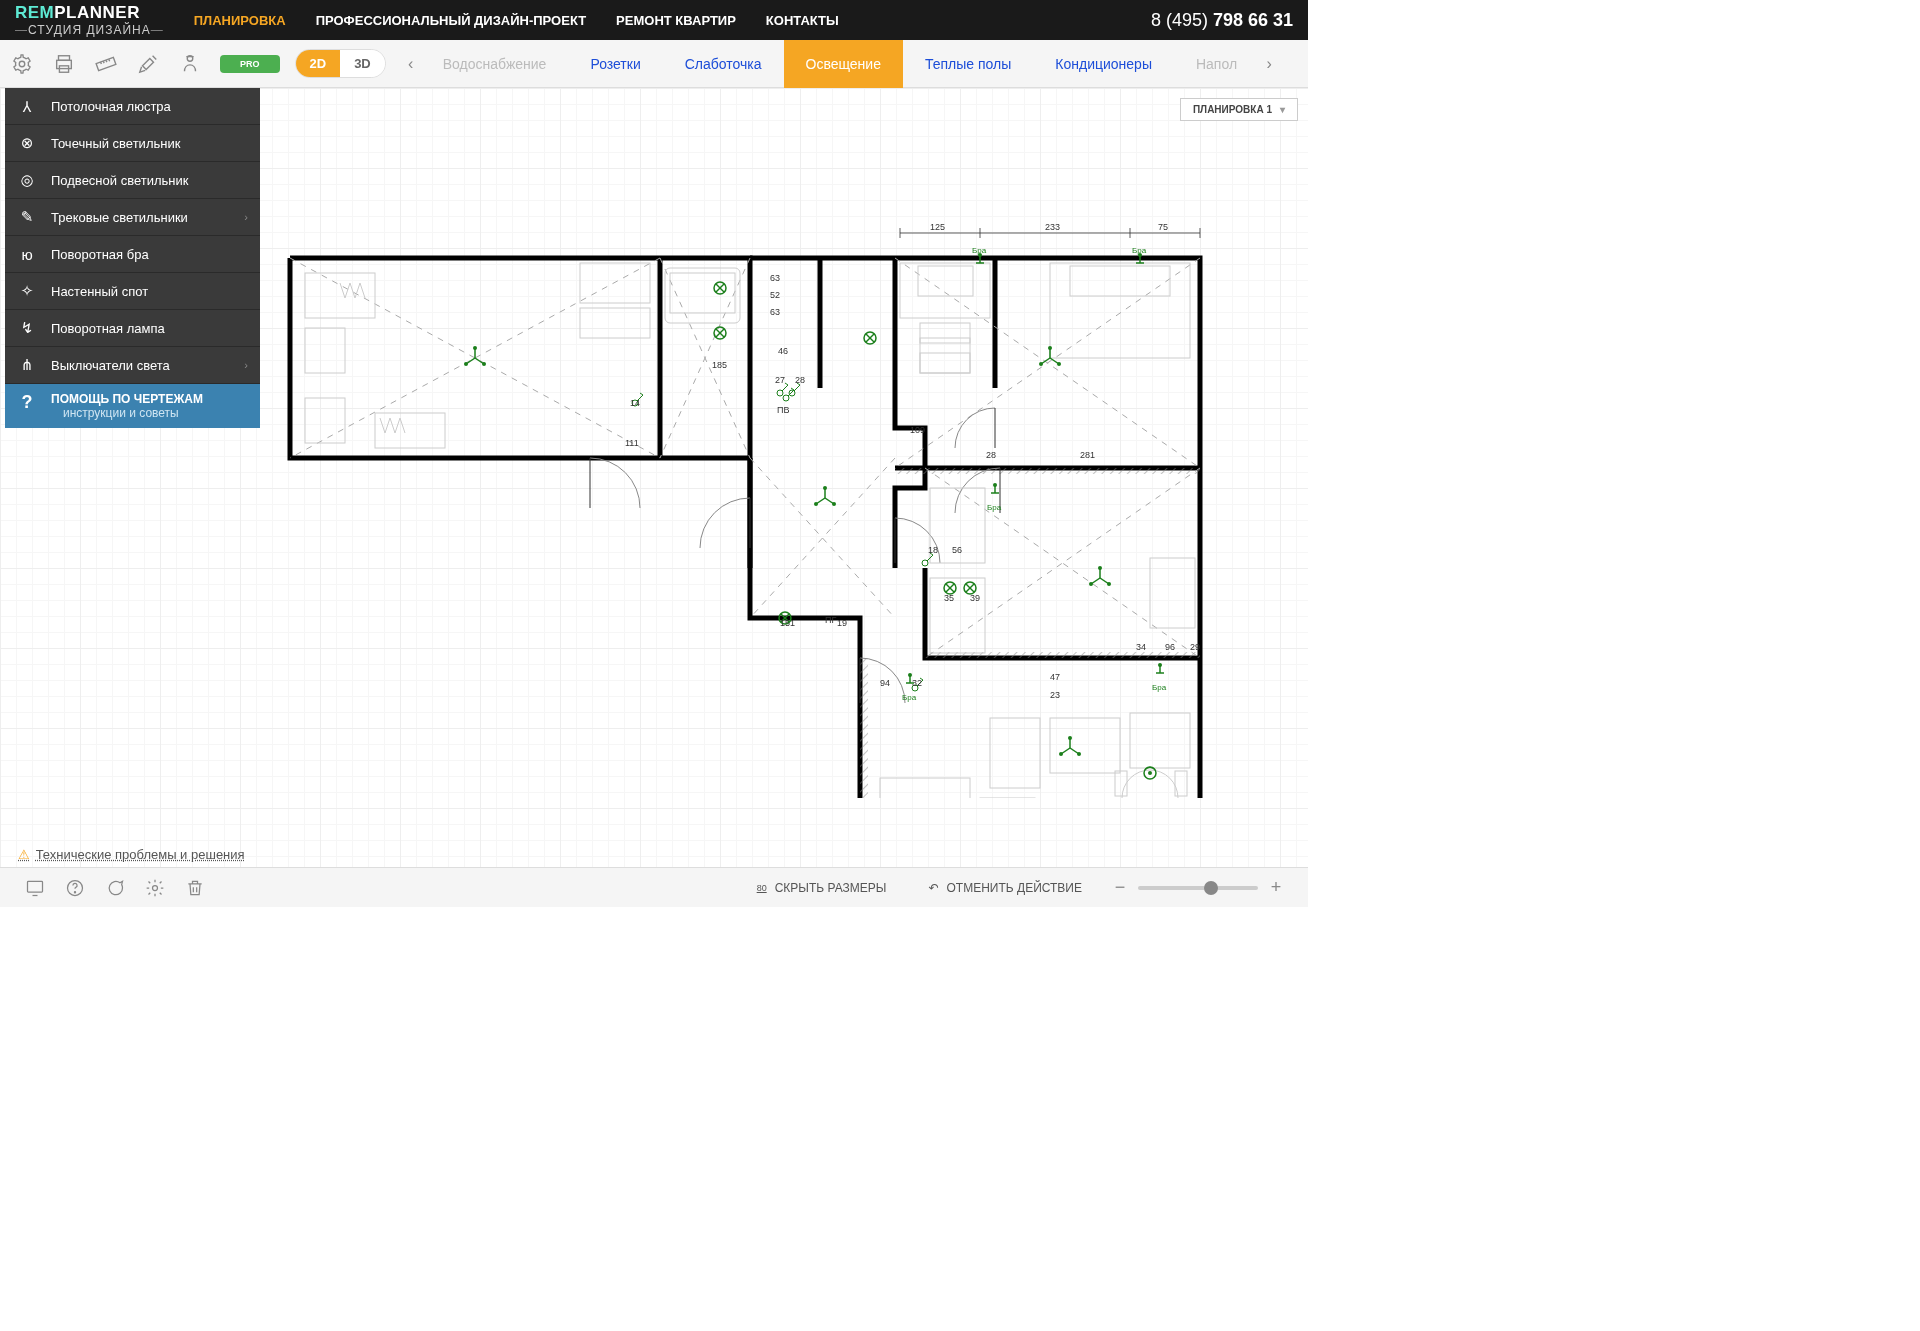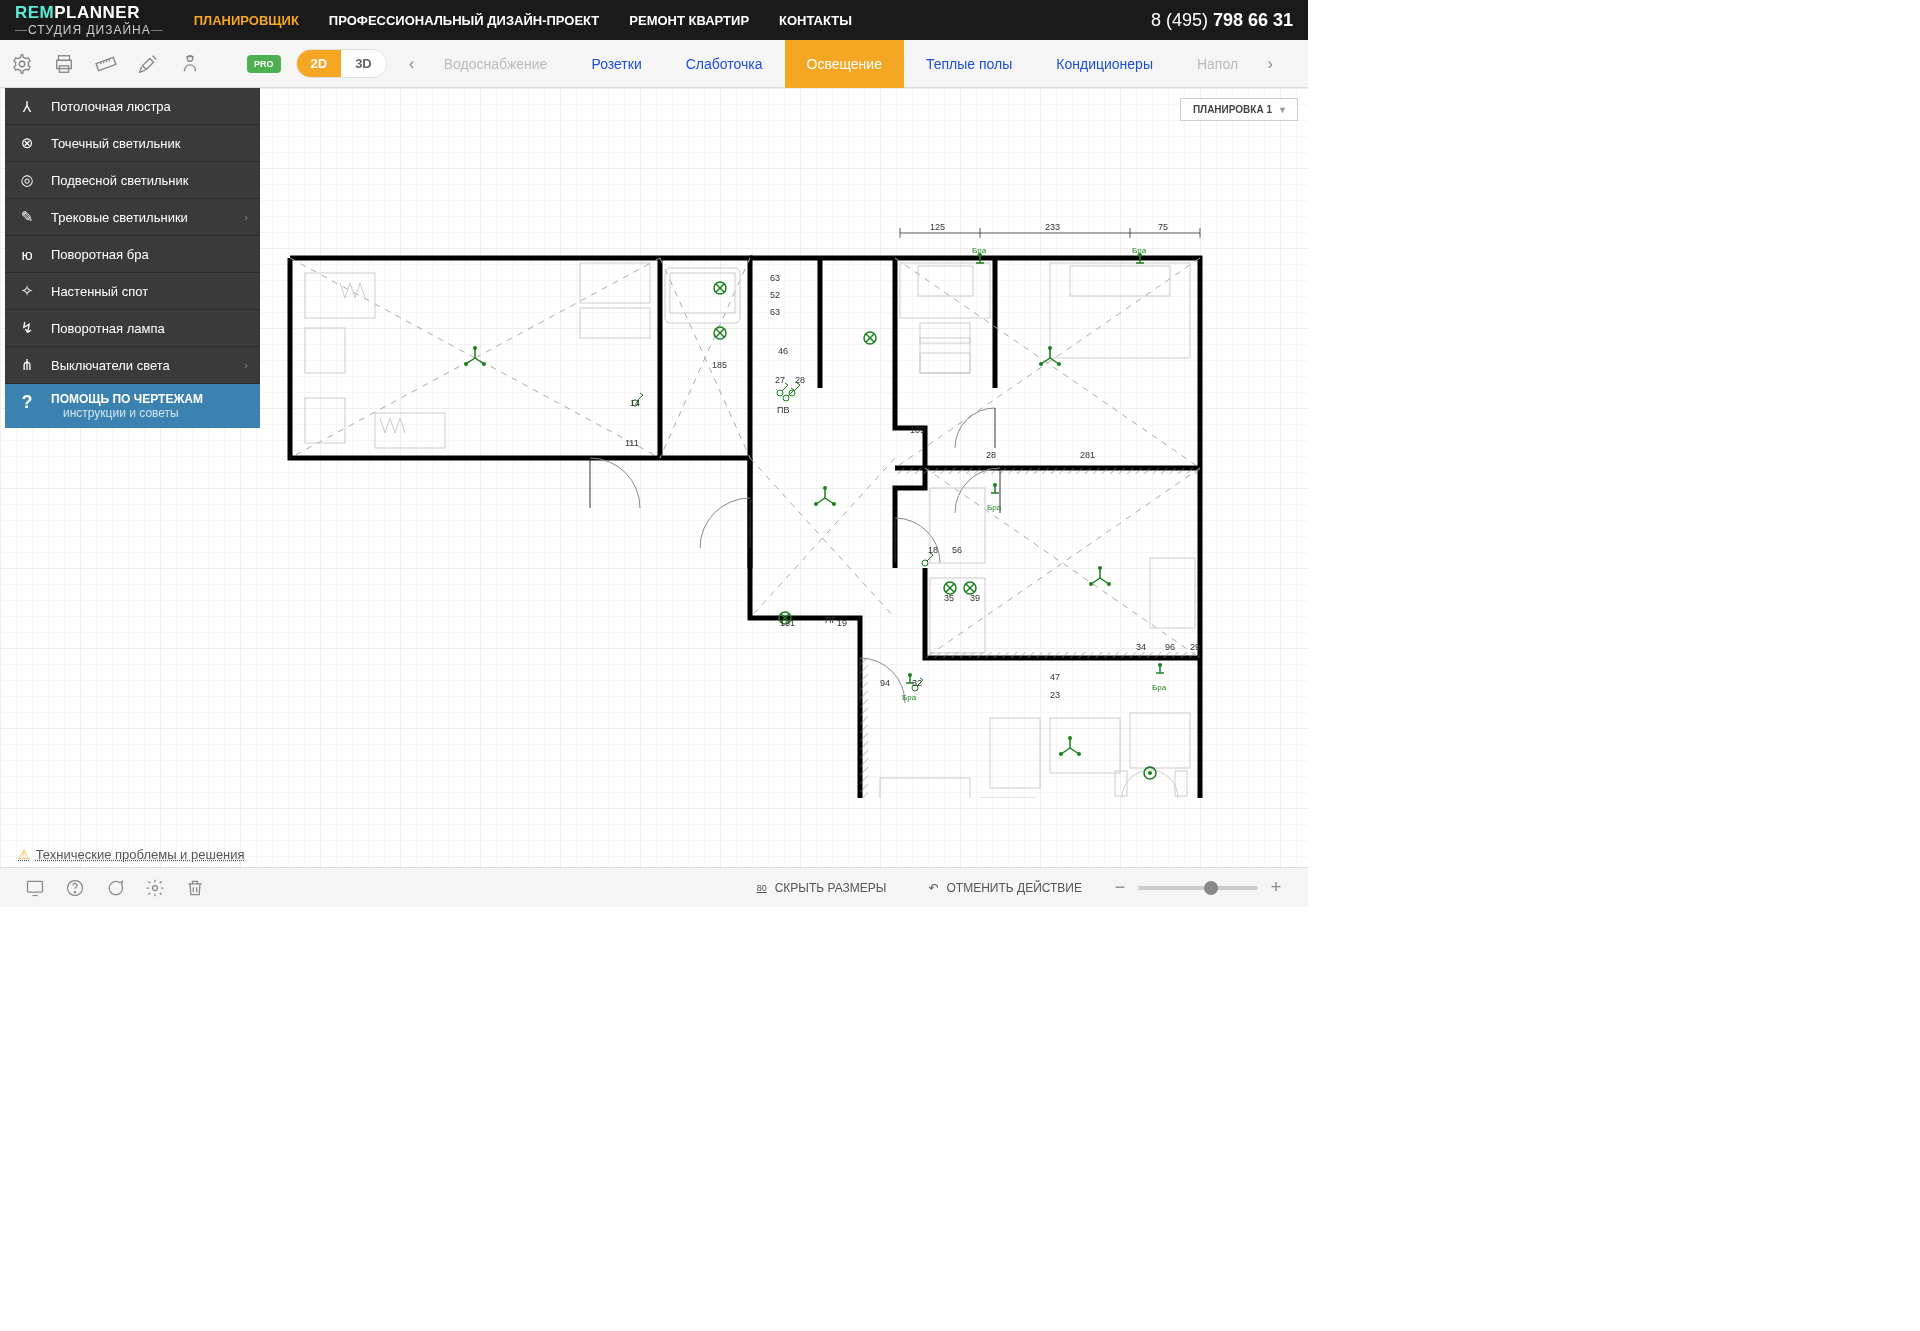--- a/index.html
+++ b/index.html
@@ -15,21 +15,21 @@
 .nav { display: flex; gap: 30px; flex: 1; }
 .nav-item { color: #fff; font-size: 13px; font-weight: bold; cursor: pointer; }
 .nav-item.active { color: #f5a623; }
 .phone { color: #fff; font-size: 18px; font-weight: bold; }
 .phone .thin { font-weight: normal; }
 
 
 .toolbar { height: 48px; background: #f5f5f5; border-bottom: 1px solid #ddd; display: flex; align-items: center; padding: 0 10px; position: relative; }
 .tb-icons { display: flex; gap: 18px; align-items: center; }
 .tb-icon { width: 24px; height: 24px; display: flex; align-items: center; justify-content: center; color: #888; cursor: pointer; }
-.pro-badge { background: #4caf50; color: #fff; font-size: 9px; font-weight: bold; padding: 4px 7px; border-radius: 4px; margin-left: 27px; }
+.pro-badge { background: #4caf50; color: #fff; font-size: 9px; font-weight: bold; padding: 4px 20px; border-radius: 4px; }
 .view-toggle { display: flex; margin-left: 15px; border-radius: 18px; overflow: hidden; border: 1px solid #ddd; align-items: center; }
 .view-btn { padding: 6px 14px; font-size: 13px; font-weight: bold; cursor: pointer; background: #fff; color: #666; }
 .view-btn.active { background: #f5a623; color: #fff; }
 .tabs { display: flex; align-items: center; margin-left: 15px; flex: 1; overflow: hidden; }
 .tab-arrow { width: 20px; text-align: center; color: #888; cursor: pointer; font-size: 16px; }
 .tab { padding: 0 22px; height: 48px; display: flex; align-items: center; font-size: 14px; color: #1d4ed8; cursor: pointer; white-space: nowrap; }
 .tab.dim { color: #bbb; }
 .tab.active { background: #f5a623; color: #fff; }
 
 
@@ -79,21 +79,21 @@
 </style>
 </head>
 <body>
 
 <div class="header">
   <div class="logo">
     <div class="logo-main"><span class="rem">REM</span><span>PLANNER</span></div>
     <div class="logo-sub">СТУДИЯ ДИЗАЙНА</div>
   </div>
   <div class="nav">
-    <div class="nav-item active">ПЛАНИРОВЩИК</div>
+    <div class="nav-item active">ПЛАНИРОВКА</div>
     <div class="nav-item">ПРОФЕССИОНАЛЬНЫЙ ДИЗАЙН-ПРОЕКТ</div>
     <div class="nav-item">РЕМОНТ КВАРТИР</div>
     <div class="nav-item">КОНТАКТЫ</div>
   </div>
   <div class="phone"><span class="thin">8 (495) </span><span>798 66 31</span></div>
 </div>
 
 <div class="toolbar">
   <div class="tb-icons">
     <div class="tb-icon">

